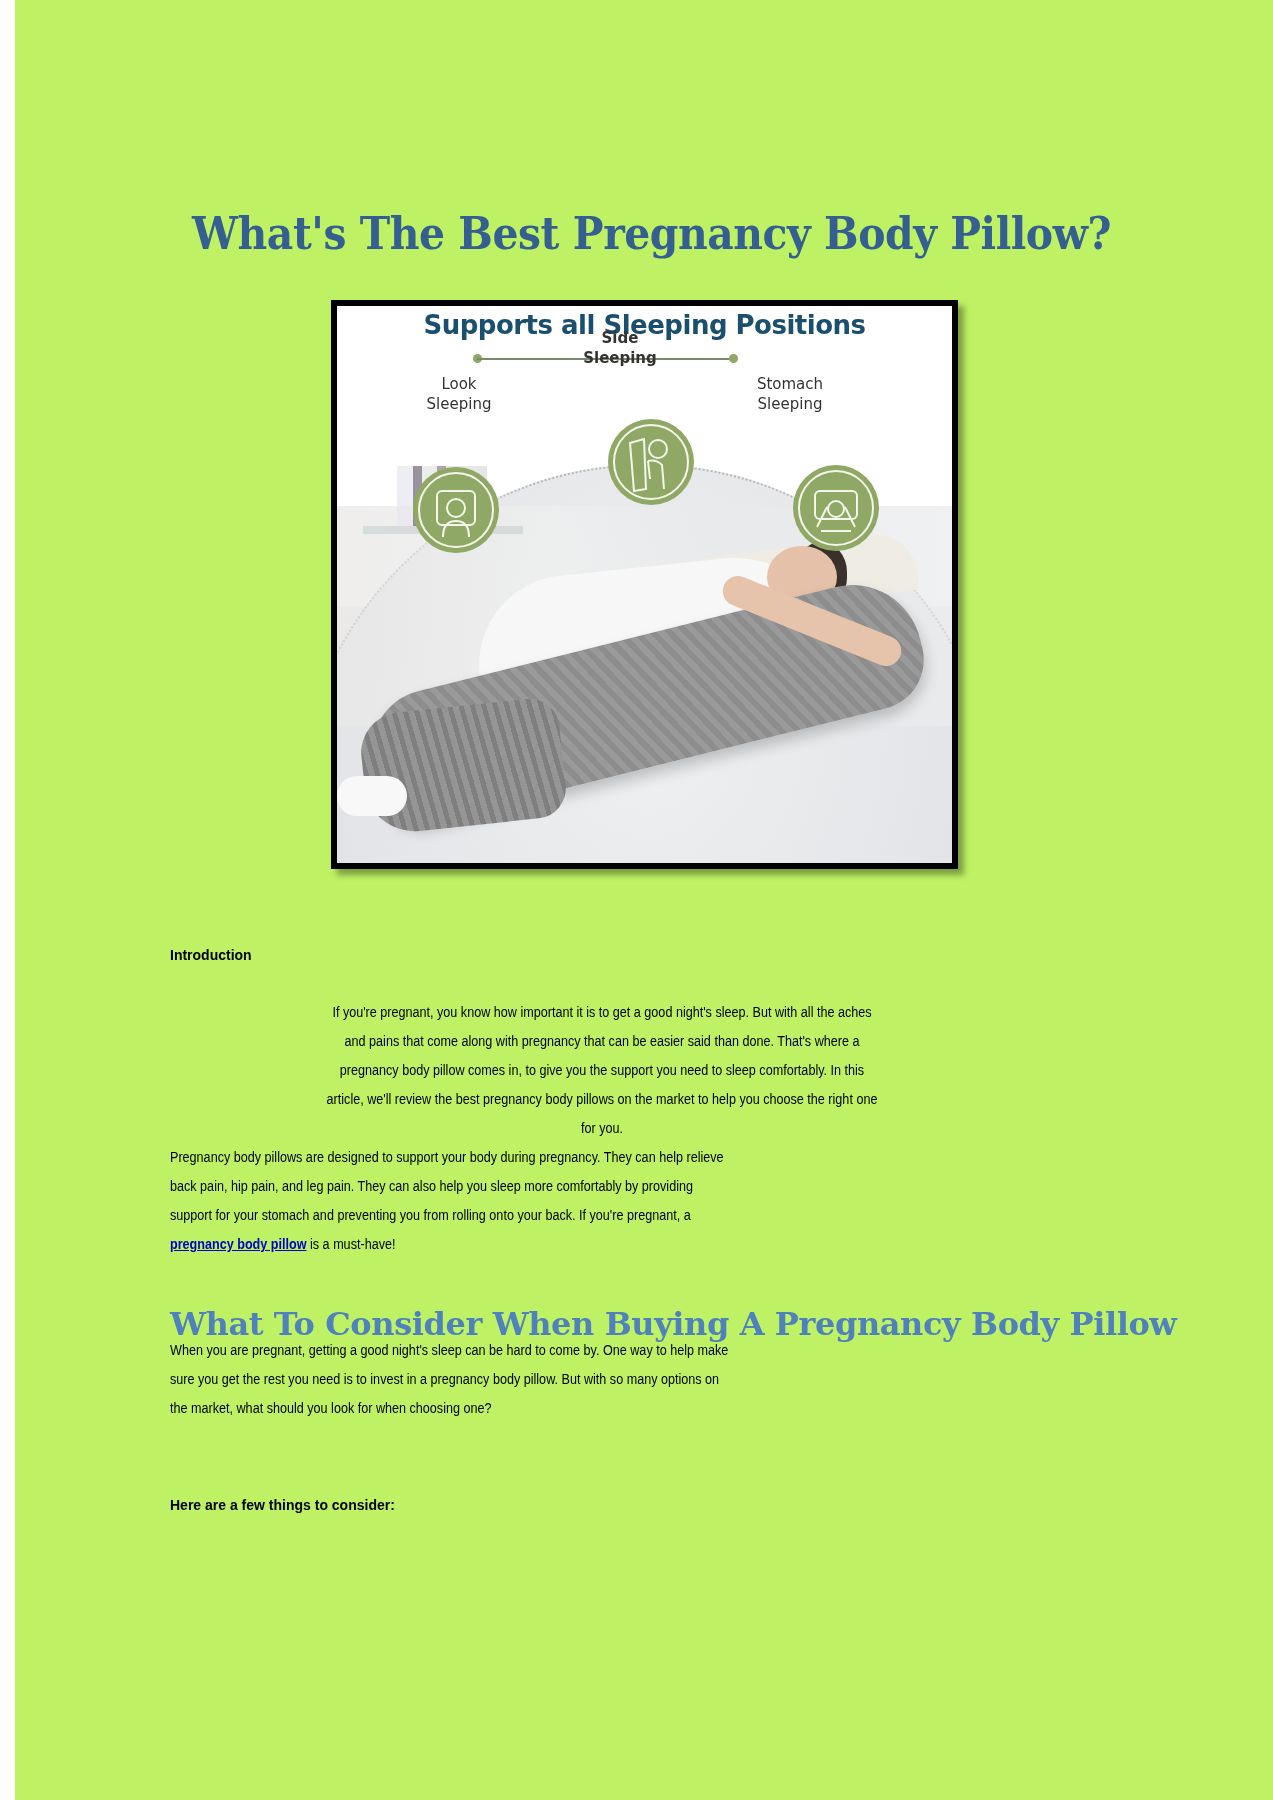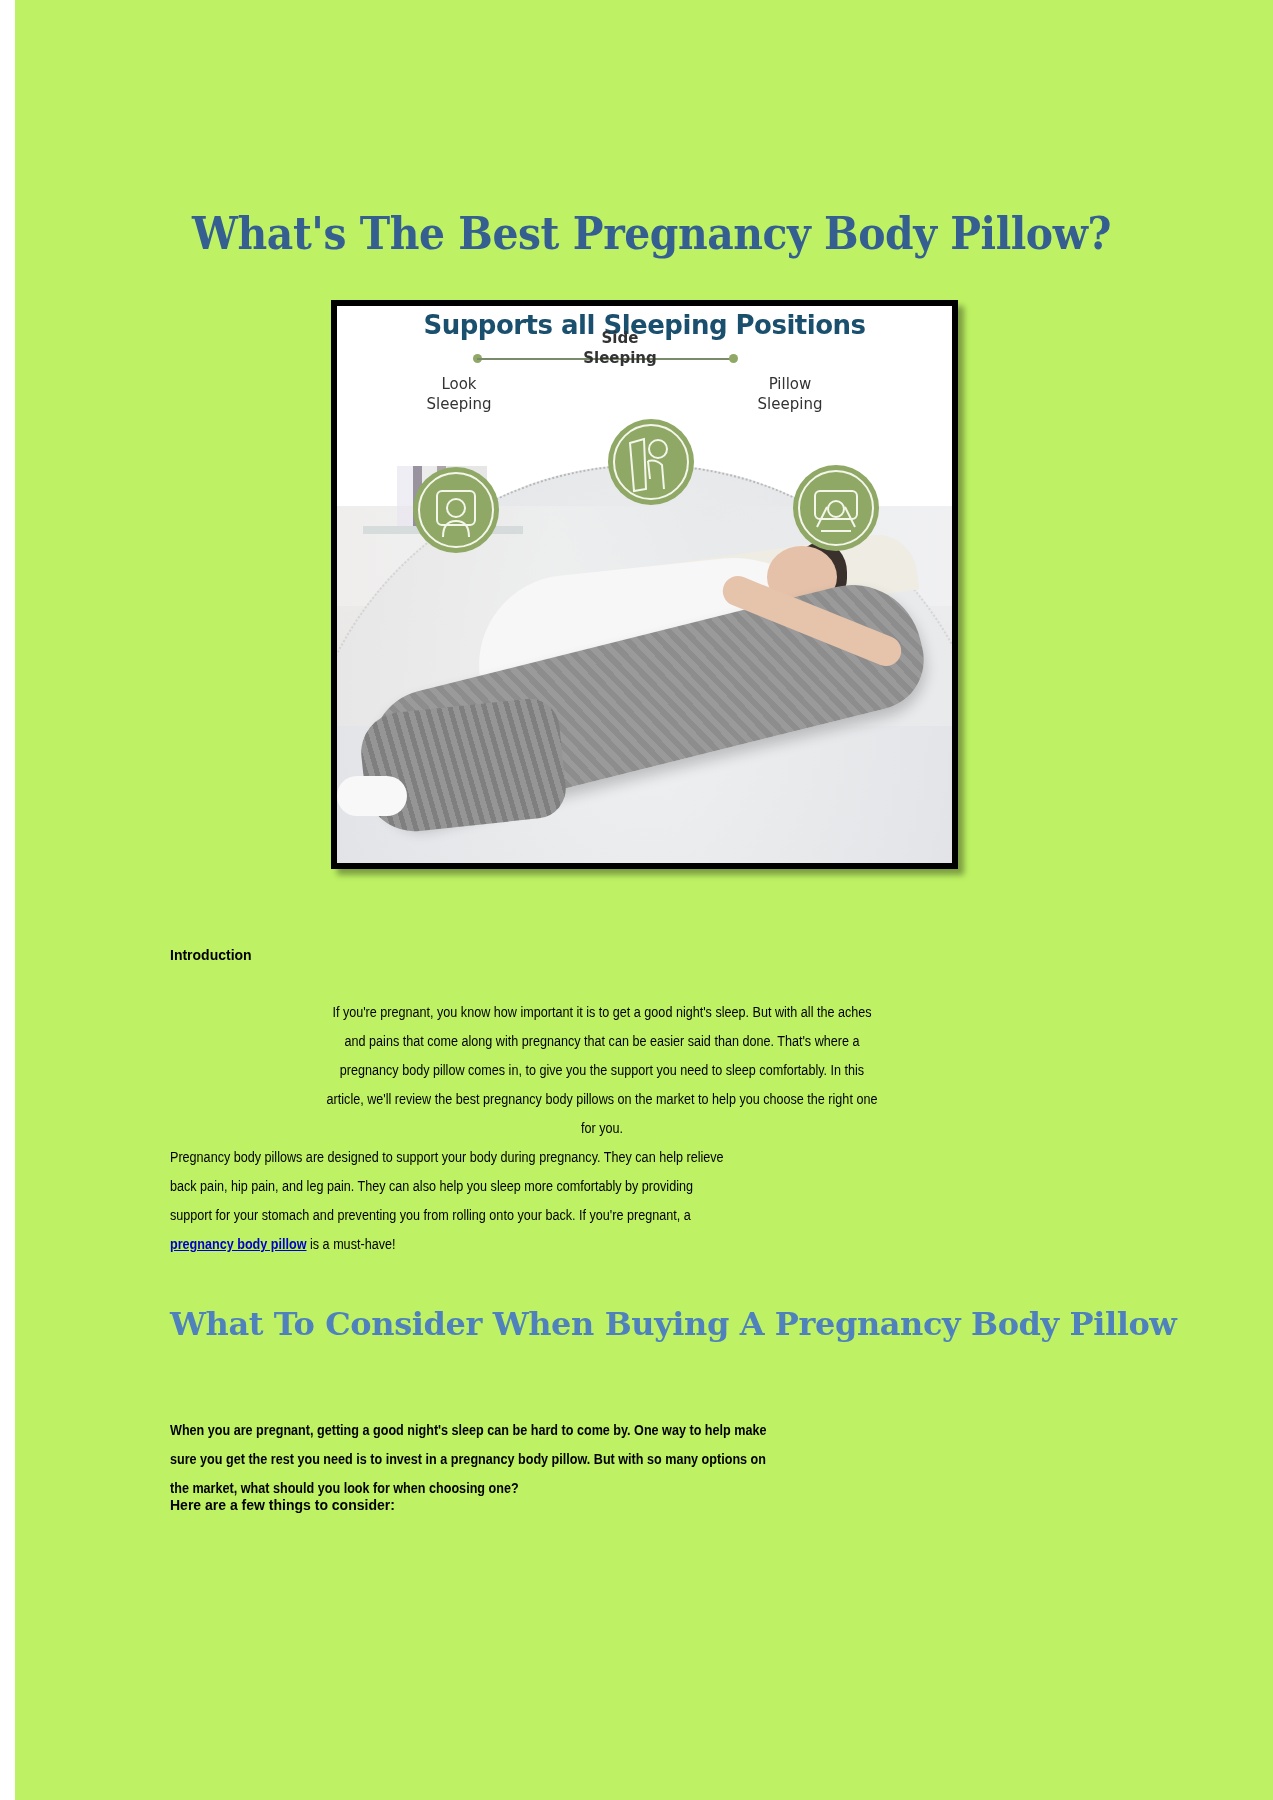--- a/index.html
+++ b/index.html
@@ -98,21 +98,21 @@
       </div>
       <div class="pos-icon" style="left:271px; top:113px;">
         <svg width="86" height="86" viewBox="0 0 86 86">
           <path d="M22 24 L36 20 L38 70 L26 72 Z" fill="none" stroke="#f4f6ea" stroke-width="2"></path>
           <circle cx="50" cy="30" r="9" fill="none" stroke="#f4f6ea" stroke-width="2"></circle>
           <path d="M40 42 Q48 40 54 46 L56 70 M40 42 L42 60" fill="none" stroke="#f4f6ea" stroke-width="2"></path>
         </svg>
       </div>
 
       <div class="pos" style="left:393px; top:68px;">
-        <div>Pillow</div>
+        <div>Stomach</div>
         <div>Sleeping</div>
       </div>
       <div class="pos-icon" style="left:456px; top:159px;">
         <svg width="86" height="86" viewBox="0 0 86 86">
           <rect x="22" y="26" width="42" height="28" rx="5" fill="none" stroke="#f4f6ea" stroke-width="2"></rect>
           <circle cx="43" cy="44" r="8" fill="none" stroke="#f4f6ea" stroke-width="2"></circle>
           <path d="M24 62 L34 42 M62 62 L52 42 M28 66 L58 66" fill="none" stroke="#f4f6ea" stroke-width="2"></path>
         </svg>
       </div>
     </div>
@@ -130,21 +130,21 @@
 
   <div class="text" style="top:1143px;">
     <span class="ln" style="transform: scaleX(0.9);">Pregnancy body pillows are designed to support your body during pregnancy. They can help relieve</span>
     <span class="ln" style="transform: scaleX(0.9);">back pain, hip pain, and leg pain. They can also help you sleep more comfortably by providing</span>
     <span class="ln" style="transform: scaleX(0.9);">support for your stomach and preventing you from rolling onto your back. If you're pregnant, a</span>
     <span class="ln" style="transform: scaleX(0.9);"><a class="link" href="#">pregnancy body pillow</a><span> is a must-have!</span></span>
   </div>
 
   <h2 class="h2" style="top:1308px; margin:0;">What To Consider When Buying A Pregnancy Body Pillow</h2>
 
-  <div class="text" style="top:1416px;font-weight:bold;">
+  <div class="text" style="top:1336px;">
     <span class="ln" style="transform: scaleX(0.9);">When you are pregnant, getting a good night's sleep can be hard to come by. One way to help make</span>
     <span class="ln" style="transform: scaleX(0.9);">sure you get the rest you need is to invest in a pregnancy body pillow. But with so many options on</span>
     <span class="ln" style="transform: scaleX(0.9);">the market, what should you look for when choosing one?</span>
   </div>
 
   <div class="text bold" style="top:1491px;">Here are a few things to consider:</div>
 
 
 </div>
 

